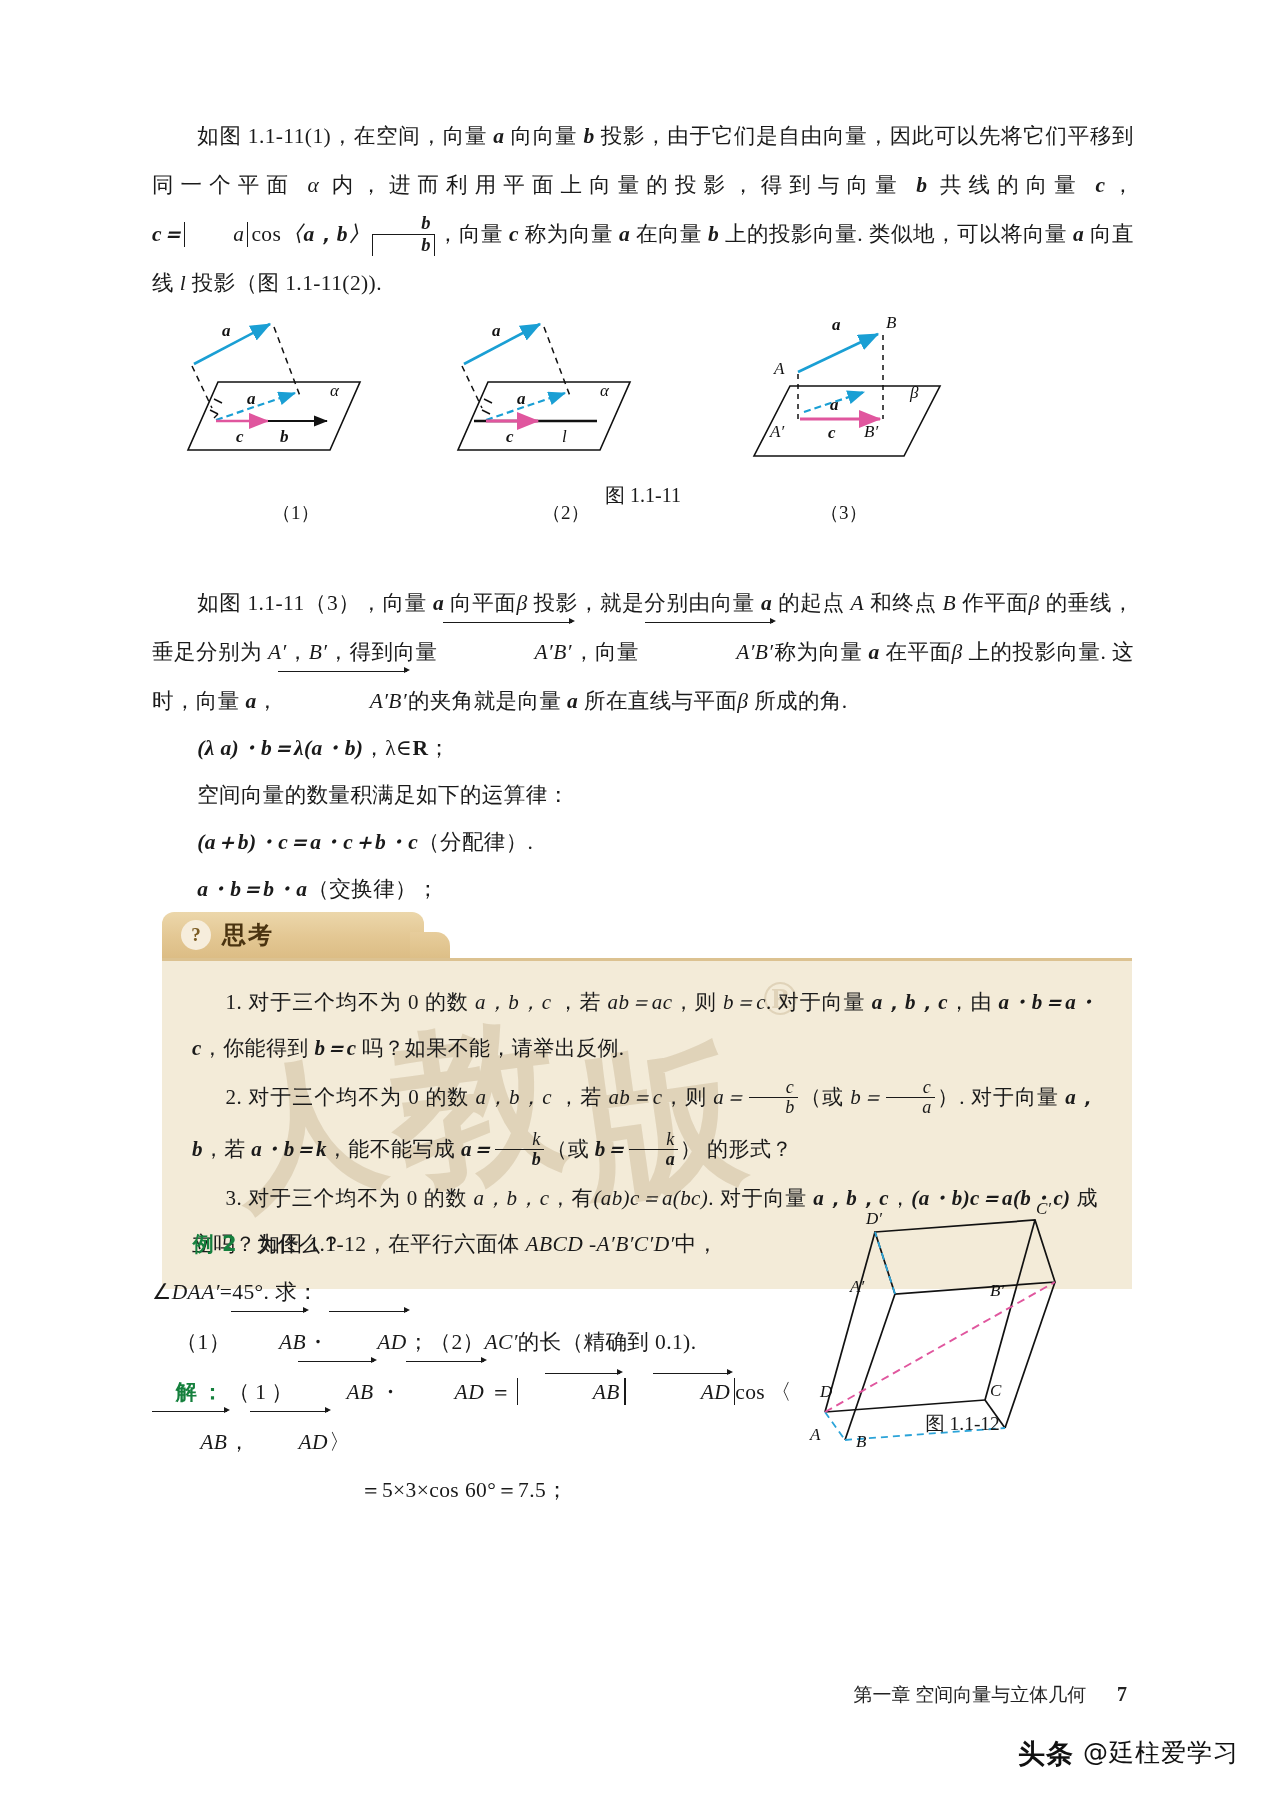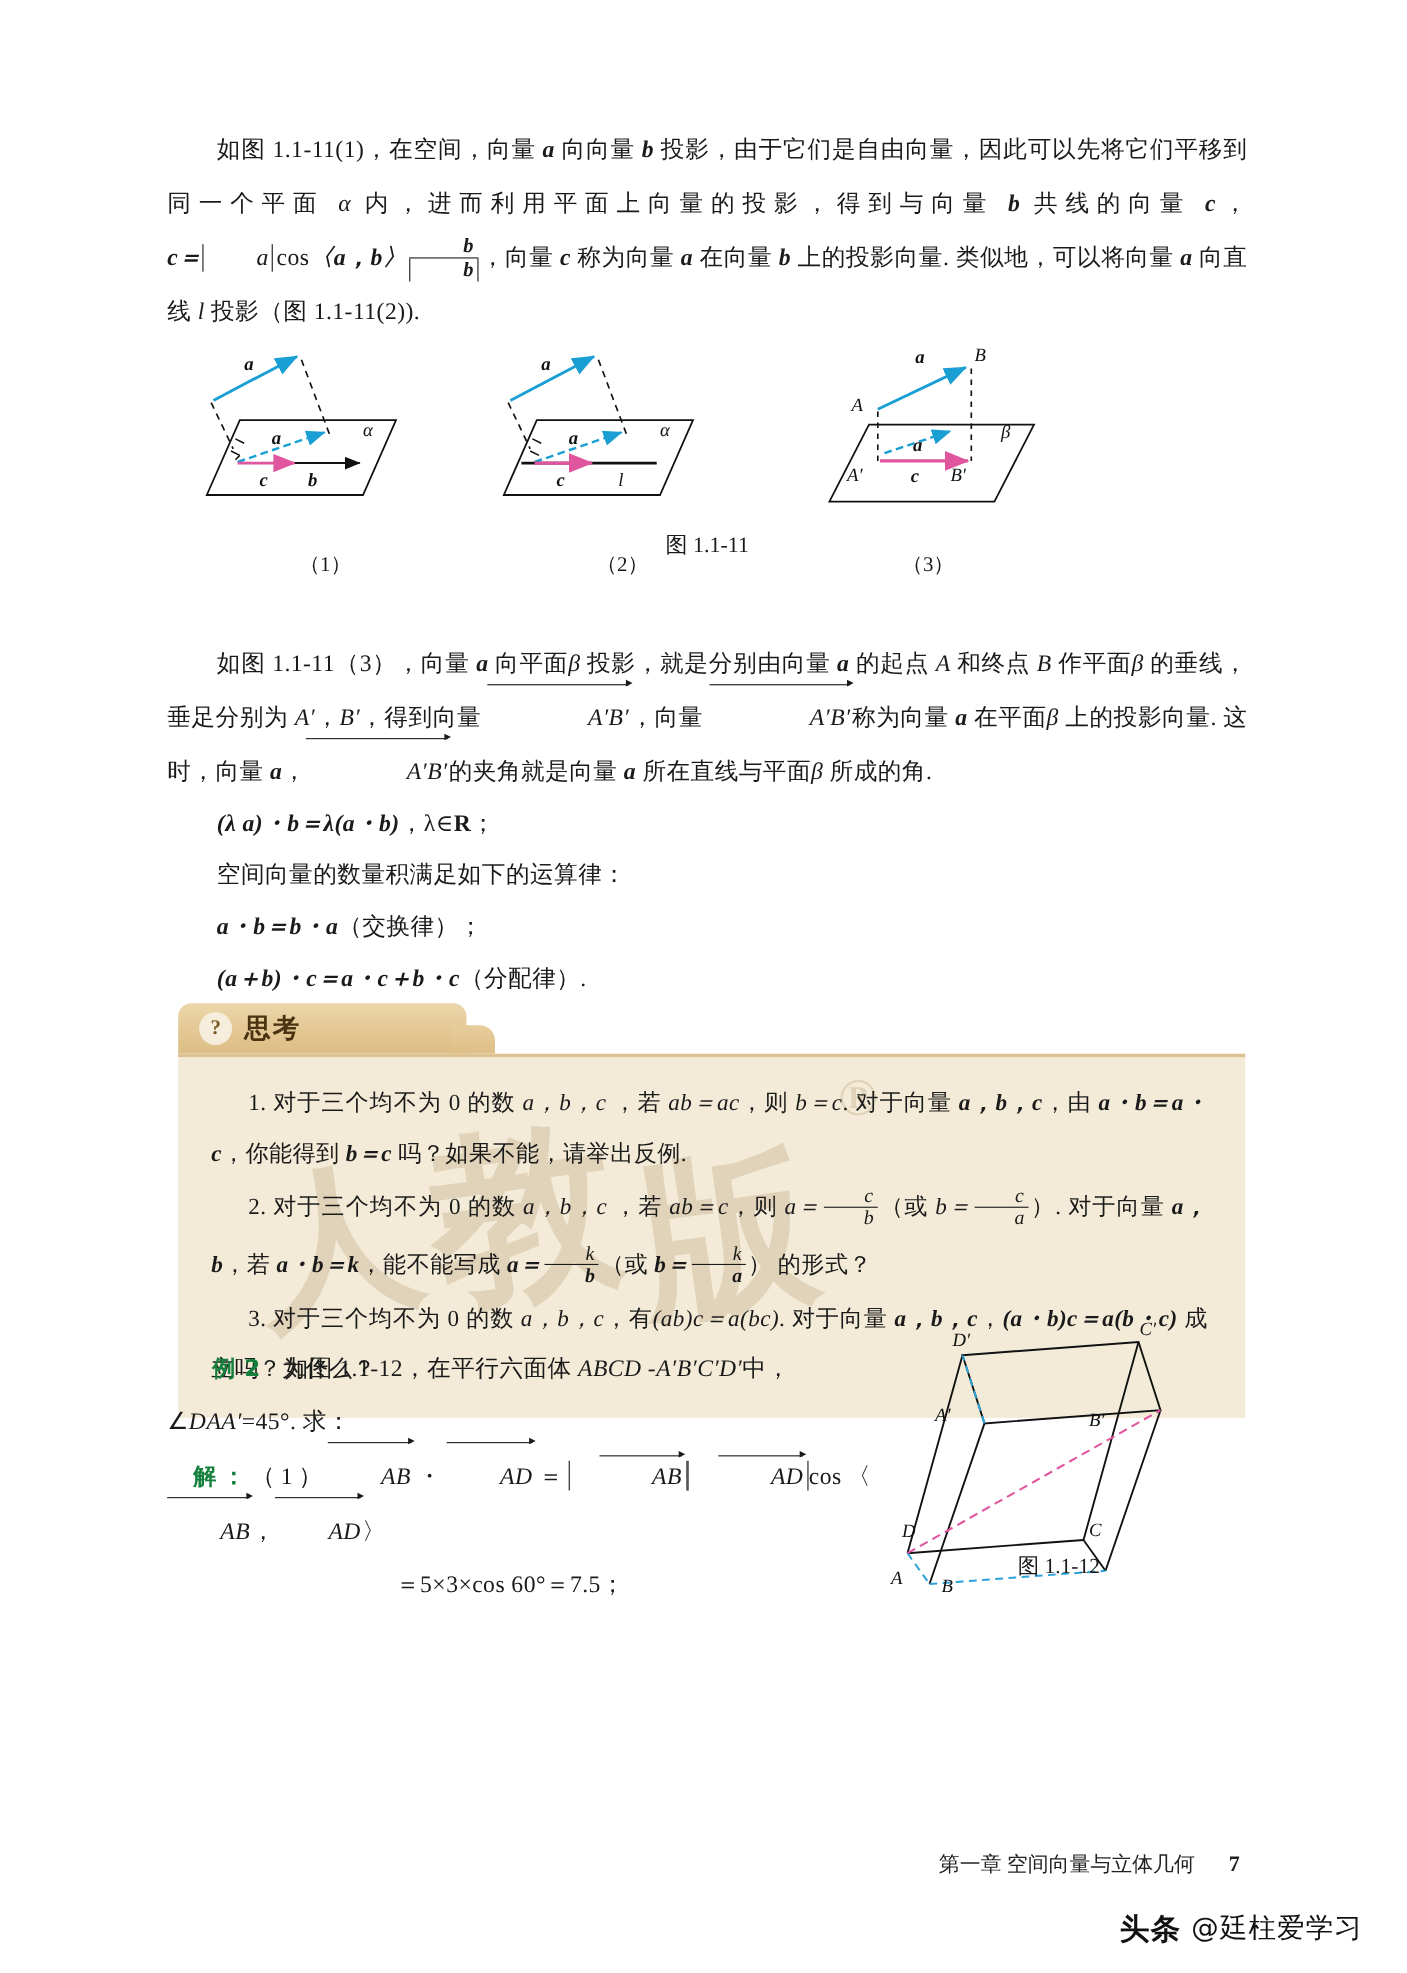--- a/index.html
+++ b/index.html
@@ -231,25 +231,25 @@
       <span>如图 1.1-11（3），向量 </span><span class="mb">a</span><span> 向平面</span><span class="mi">β</span><span> 投影，就是分别由向量 </span><span class="mb">a</span><span> 的起点 </span><span class="mi">A</span><span> 和终点 </span><span class="mi">B</span><span> 作平面</span><span class="mi">β</span><span> 的垂线，垂足分别为 </span><span class="mi">A′</span><span>，</span><span class="mi">B′</span><span>，得到向量 </span><span class="vec"><span class="ar"></span><span class="sym mi">A′B′</span></span><span>，向量 </span><span class="vec"><span class="ar"></span><span class="sym mi">A′B′</span></span><span>称为向量 </span><span class="mb">a</span><span> 在平面</span><span class="mi">β</span><span> 上的投影向量. 这时，向量 </span><span class="mb">a</span><span>，</span><span class="vec"><span class="ar"></span><span class="sym mi">A′B′</span></span><span>的夹角就是向量 </span><span class="mb">a</span><span> 所在直线与平面</span><span class="mi">β</span><span> 所成的角.</span>
     </div>
 
     <div class="para indent">
       <span class="mb">(λ a)・b＝λ(a・b)</span><span>，λ∈</span><span style="font-weight:bold;">R</span><span>；</span>
     </div>
 
     <div class="para indent">空间向量的数量积满足如下的运算律：</div>
 
     <div class="para indent">
+      <span class="mb">(a＋b)・c＝a・c＋b・c</span><span>（分配律）.</span>
+    </div>
+
+    <div class="para indent">
       <span class="mb">a・b＝b・a</span><span>（交换律）；</span>
-    </div>
-
-    <div class="para indent">
-      <span class="mb">(a＋b)・c＝a・c＋b・c</span><span>（分配律）.</span>
     </div>
   </div>
 
   <div id="think-wrap">
     <div id="think-tab">
       <span class="qmark">?</span>
       <span class="ttl">思考</span>
     </div>
     <div id="think-body">
       <div class="wm">
@@ -272,20 +272,23 @@
       </div>
     </div>
   </div>
 
   <div id="ex2">
     <div class="para" style="text-indent:1.9em;">
       <span class="lbl-blue">例 2</span><span>　如图 1.1-12，在平行六面体 </span><span class="mi">ABCD -A′B′C′D′</span><span>中，</span>
     </div>
     <div class="para">
       <span style="font-family:'Liberation Serif',serif;">∠</span><span class="mi">DAA′</span><span>=45°. 求：</span>
+    </div>
+    <div class="para" style="text-indent:1.1em;">
+      <span>（1）</span><span class="vec"><span class="ar"></span><span class="sym mi">AB</span></span><span>・</span><span class="vec"><span class="ar"></span><span class="sym mi">AD</span></span><span>；（2）</span><span class="mi">AC′</span><span>的长（精确到 0.1).</span>
     </div>
     <div class="para" style="text-indent:1.1em;">
       <span class="lbl-blue">解：</span><span>（1）</span><span class="vec"><span class="ar"></span><span class="sym mi">AB</span></span><span>・</span><span class="vec"><span class="ar"></span><span class="sym mi">AD</span></span><span>＝</span><span class="abs"><span class="vec"><span class="ar"></span><span class="sym mi">AB</span></span></span><span class="abs"><span class="vec"><span class="ar"></span><span class="sym mi">AD</span></span></span><span>cos〈</span><span class="vec"><span class="ar"></span><span class="sym mi">AB</span></span><span>，</span><span class="vec"><span class="ar"></span><span class="sym mi">AD</span></span><span>〉</span>
     </div>
     <div class="para" style="padding-left:208px;">＝5×3×cos 60°＝7.5；</div>
   </div>
 
   <div id="fig2">
     <svg width="345" height="250" viewBox="0 0 345 250">
 

